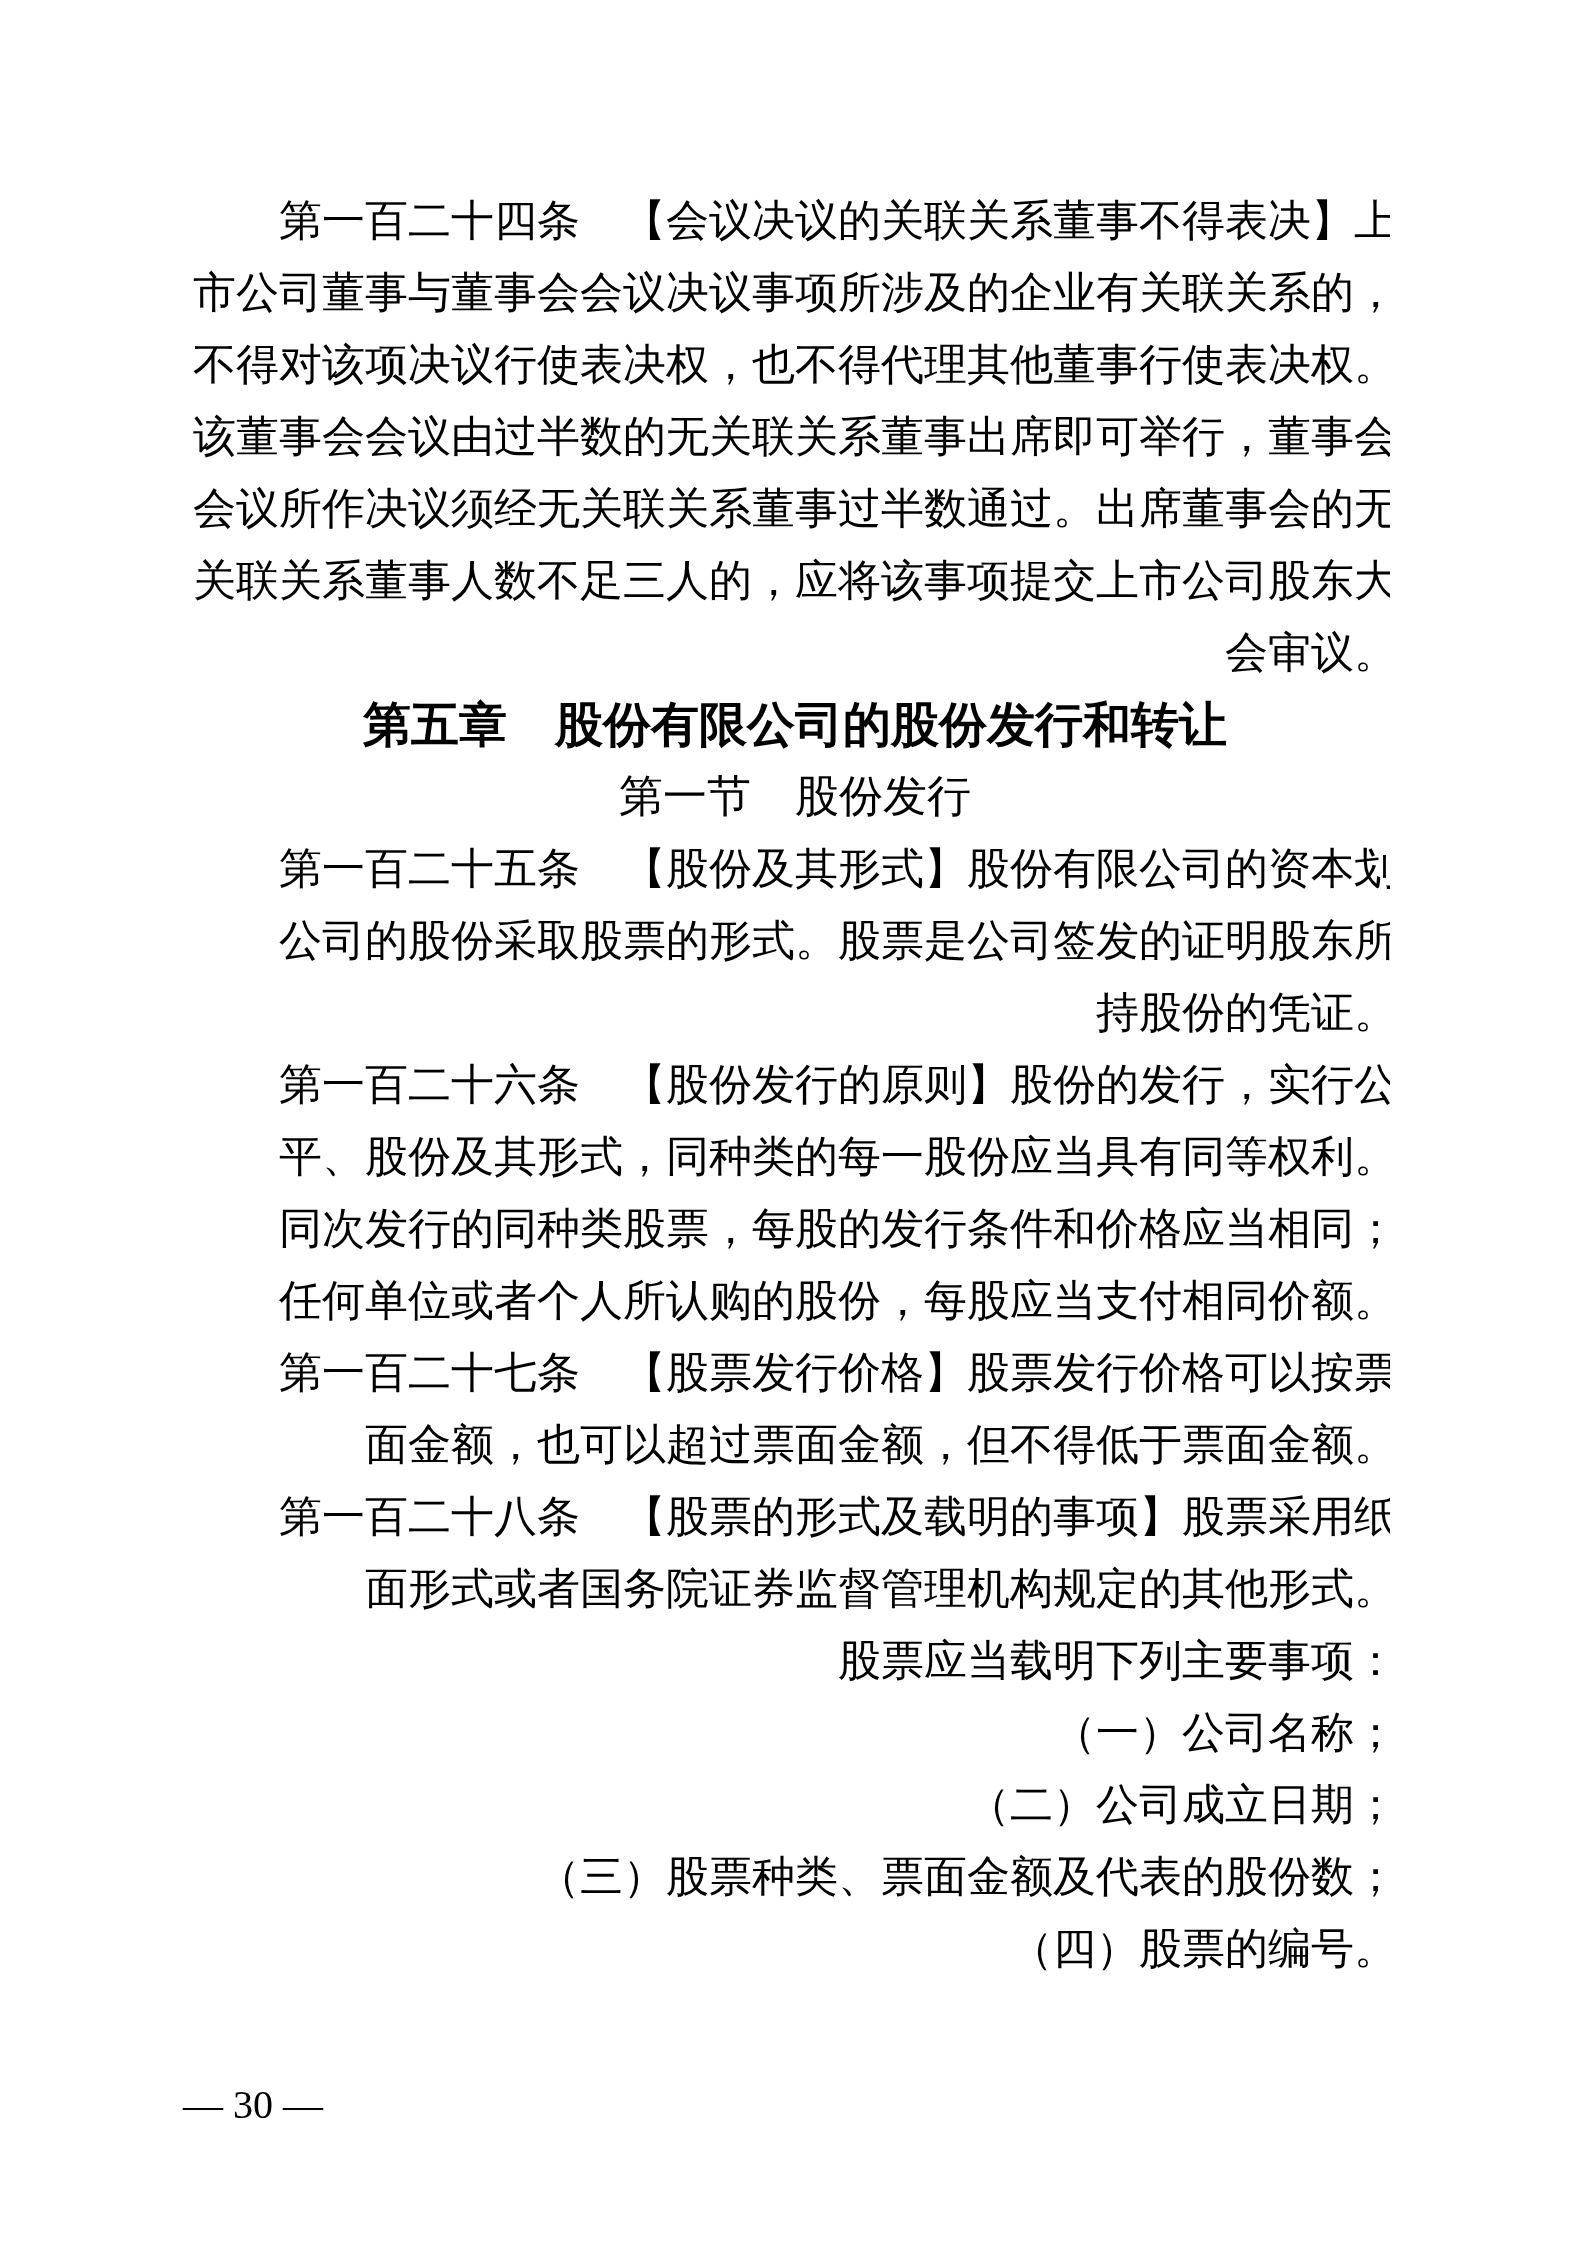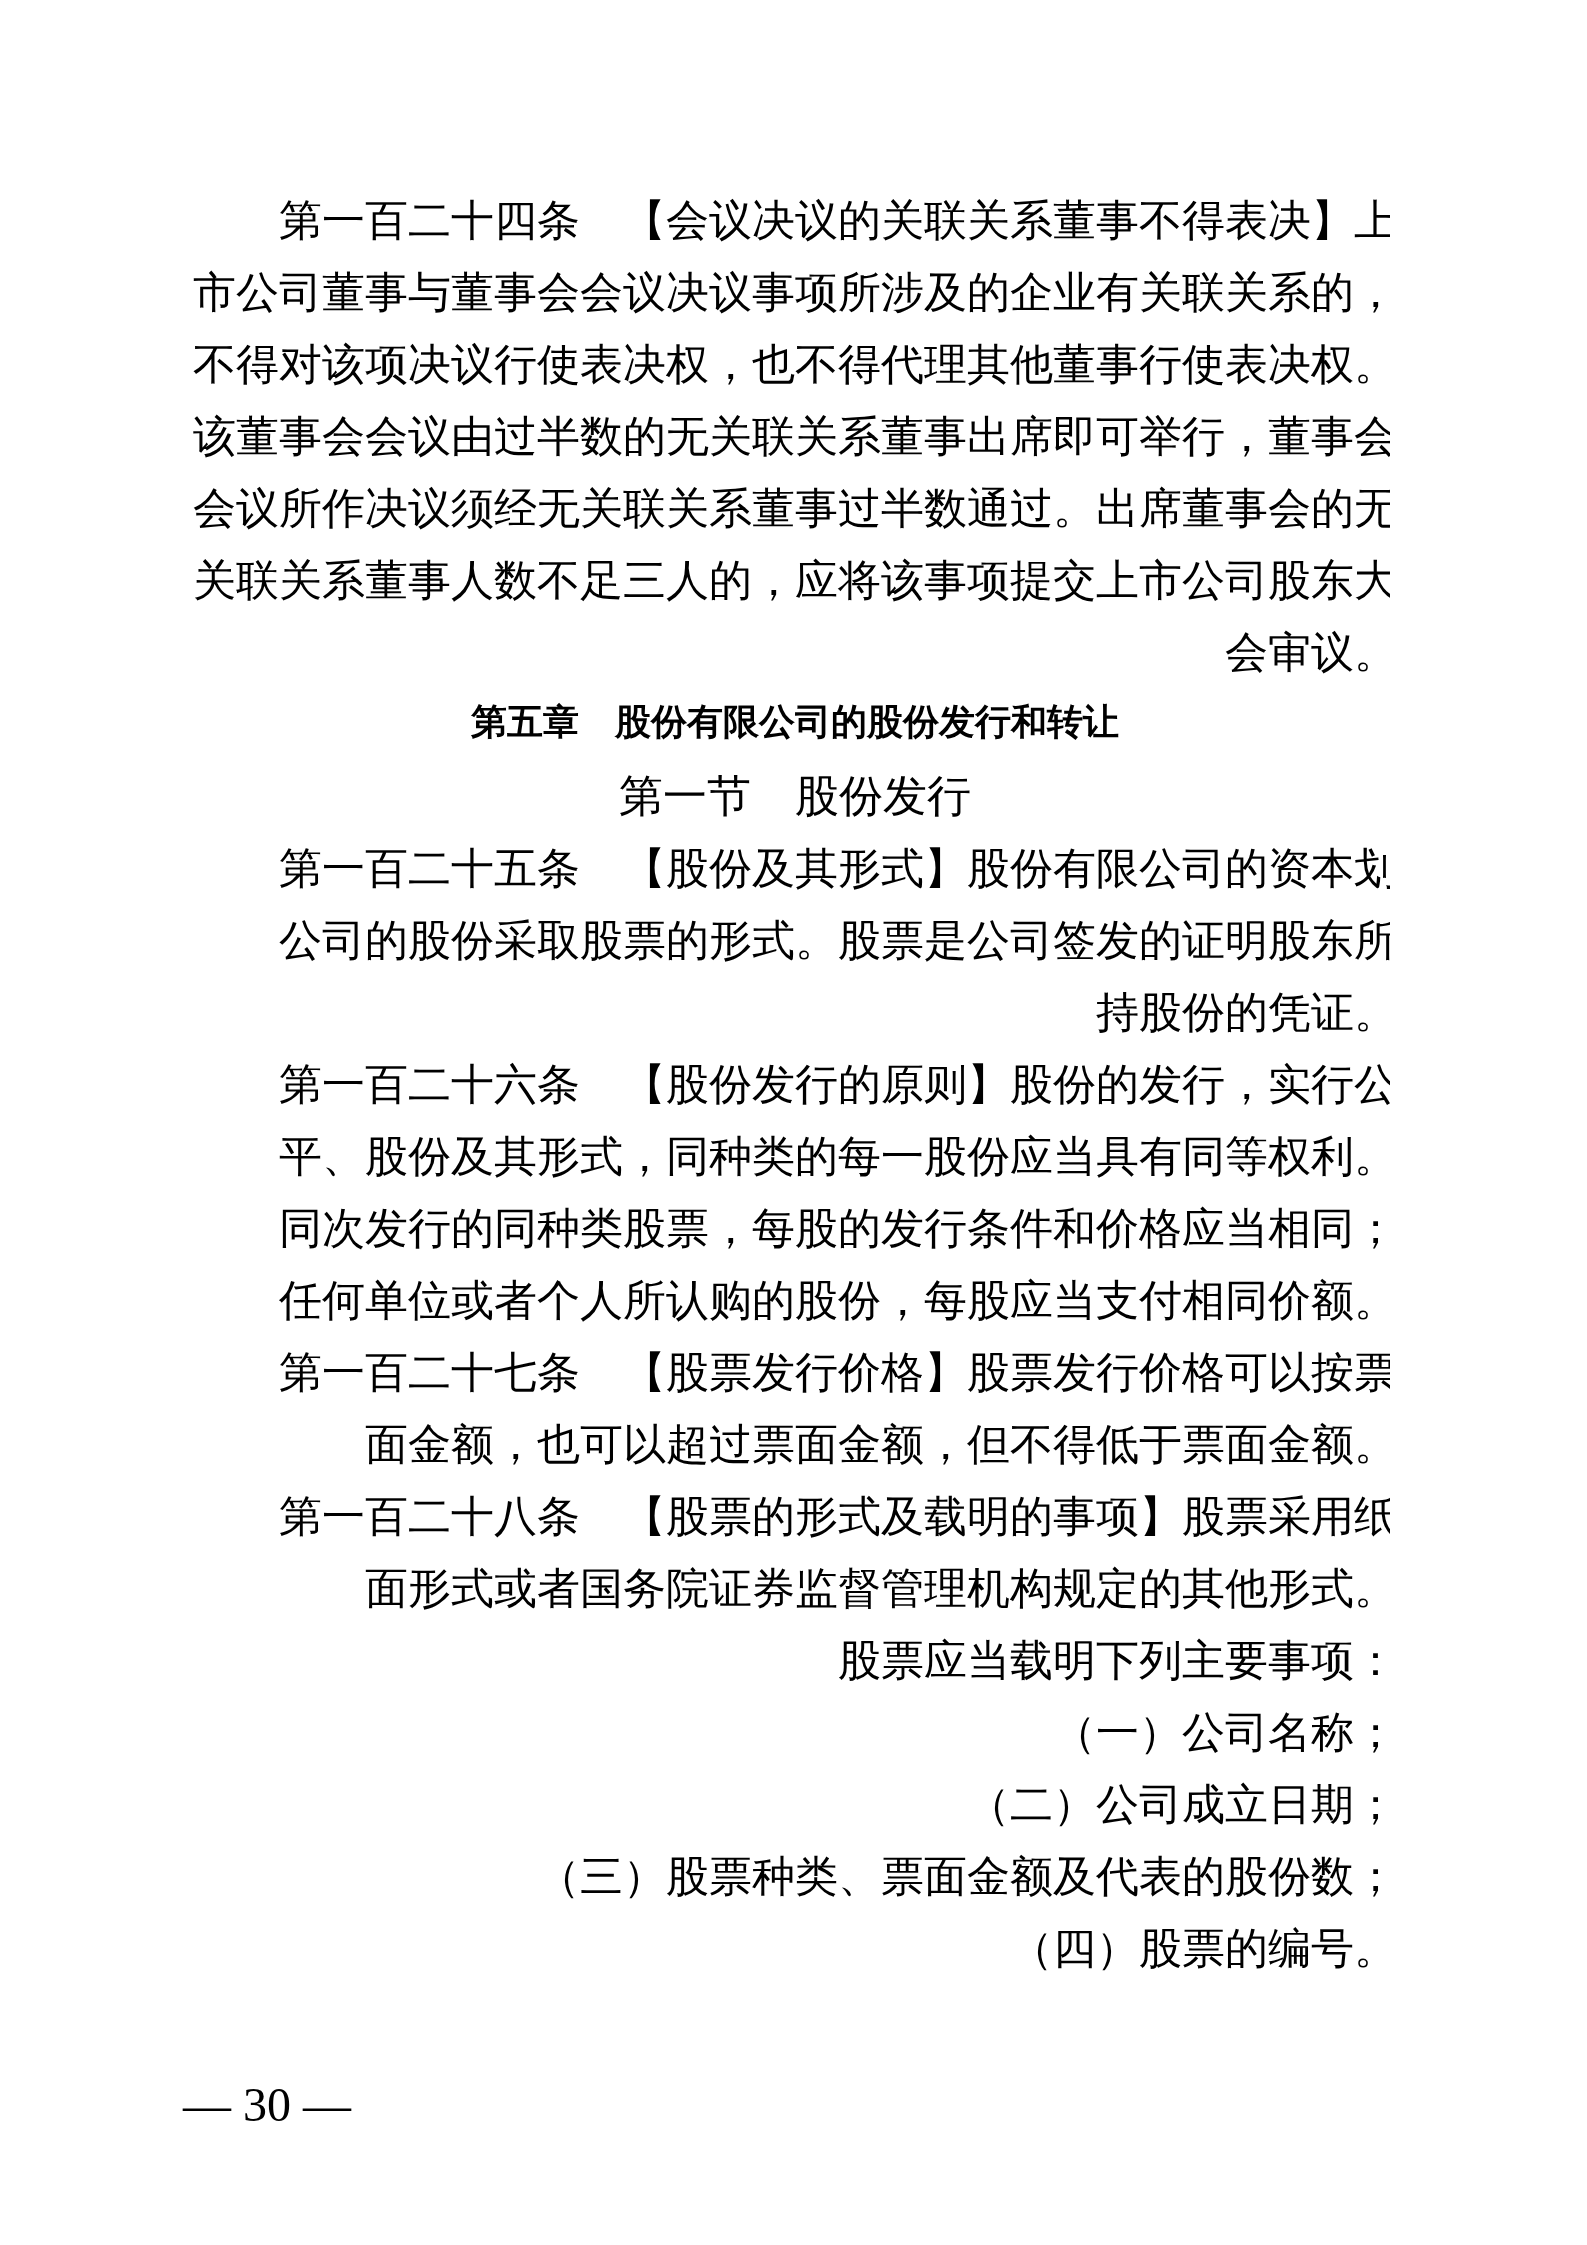--- a/index.html
+++ b/index.html
@@ -36,43 +36,43 @@
     text-align: justify;
     text-align-last: justify;
     text-justify: inter-character;
   }
   
   .ind {
     padding-left: 86px;
     box-sizing: border-box;
   }
   .h1 {
-    font-family: Liberation Mono, monospace;
+    font-family: Liberation Serif, serif;
     font-weight: 700;
-    font-size: 36px;
+    font-size: 48px;
     text-align: center;
     text-align-last: center;
     padding-left: 0;
   }
   .h2 {
     font-family: "Liberation Serif", "DejaVu Serif", serif;
     font-weight: 400;
     font-size: 44px;
     text-align: center;
     text-align-last: center;
     padding-left: 0;
   }
   .page-number {
     position: absolute;
     left: 183px;
     top: 2080px;
     height: 50px;
     line-height: 50px;
     font-family: "Liberation Serif", "DejaVu Serif", serif;
-    font-size: 48px;
+    font-size: 40px;
     color: #000000;
     white-space: nowrap;
   }
 </style>
 </head>
 <body>
 
 <div class="page">
   <div class="text-block" id="text-block">
       <div class="line j ind">第一百二十四条　【会议决议的关联关系董事不得表决】上</div>

